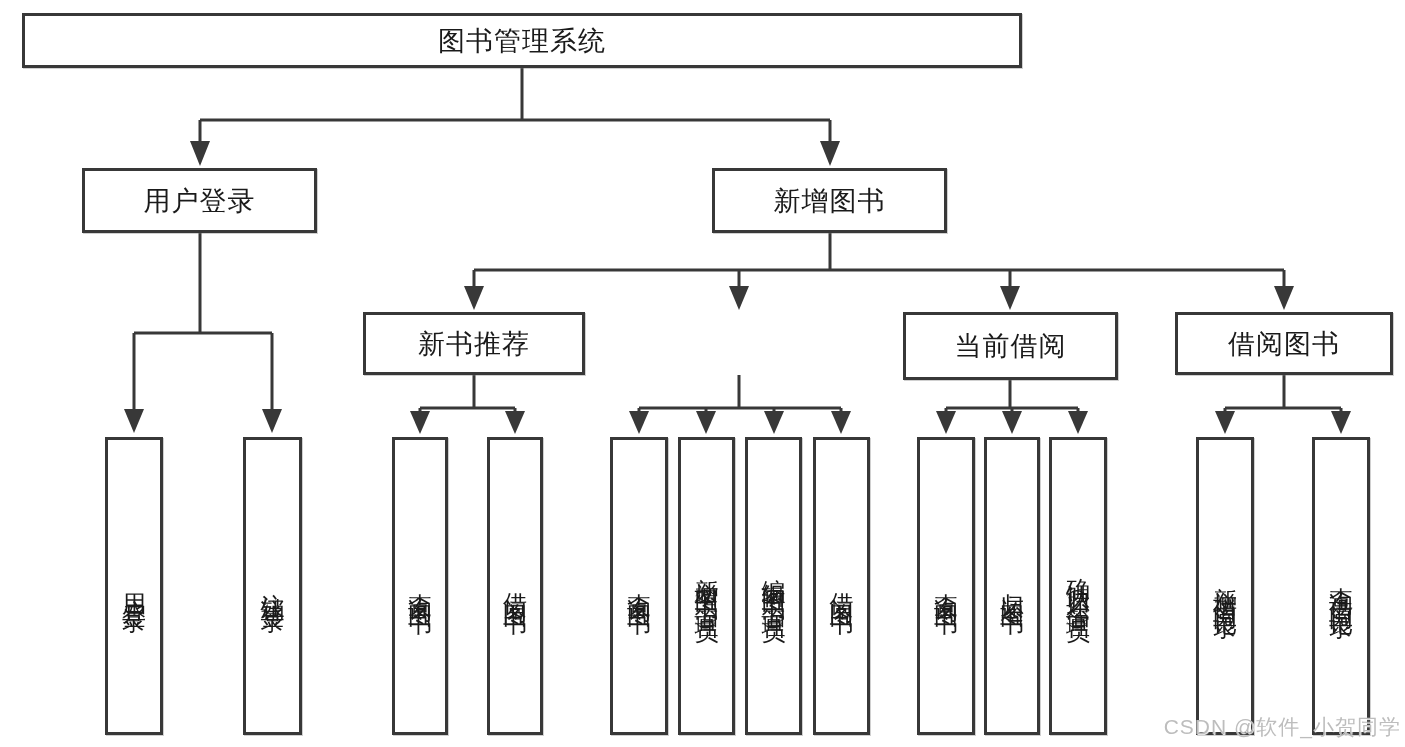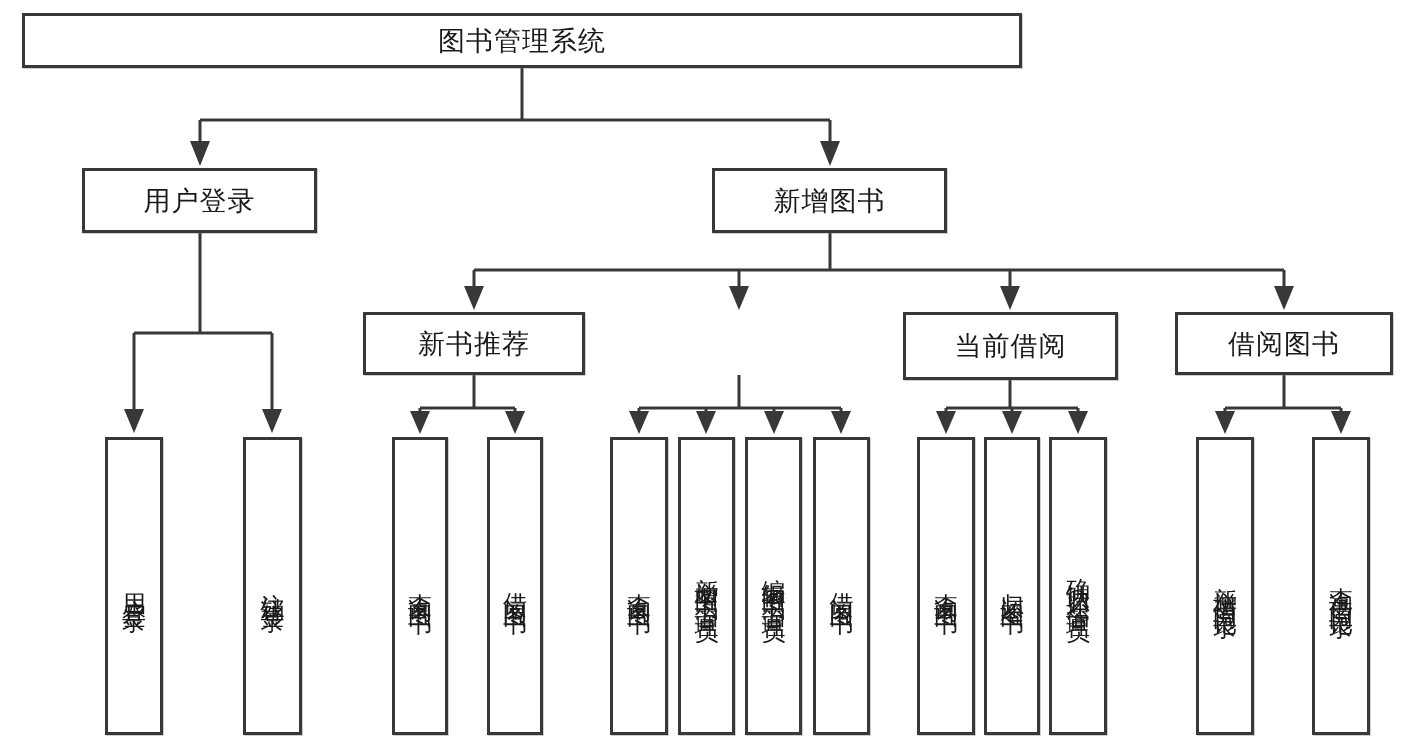--- a/index.html
+++ b/index.html
@@ -111,13 +111,14 @@
   <div class="vbox" style="left:745px;top:437px;width:57px;height:298px">编辑图书（管理员）</div>
   <div class="vbox" style="left:813px;top:437px;width:57px;height:298px">借阅图书</div>
 
   <div class="vbox" style="left:917px;top:437px;width:58px;height:298px">查询图书</div>
   <div class="vbox" style="left:984px;top:437px;width:56px;height:298px">归还图书</div>
   <div class="vbox" style="left:1049px;top:437px;width:58px;height:298px">确认归还（管理员）</div>
 
   <div class="vbox" style="left:1196px;top:437px;width:58px;height:298px">新增借阅记录</div>
   <div class="vbox" style="left:1312px;top:437px;width:58px;height:298px">查询借阅记录</div>
 
+  <div class="watermark">CSDN @软件_小贺同学</div>
 </div>
 
 </body></html>

